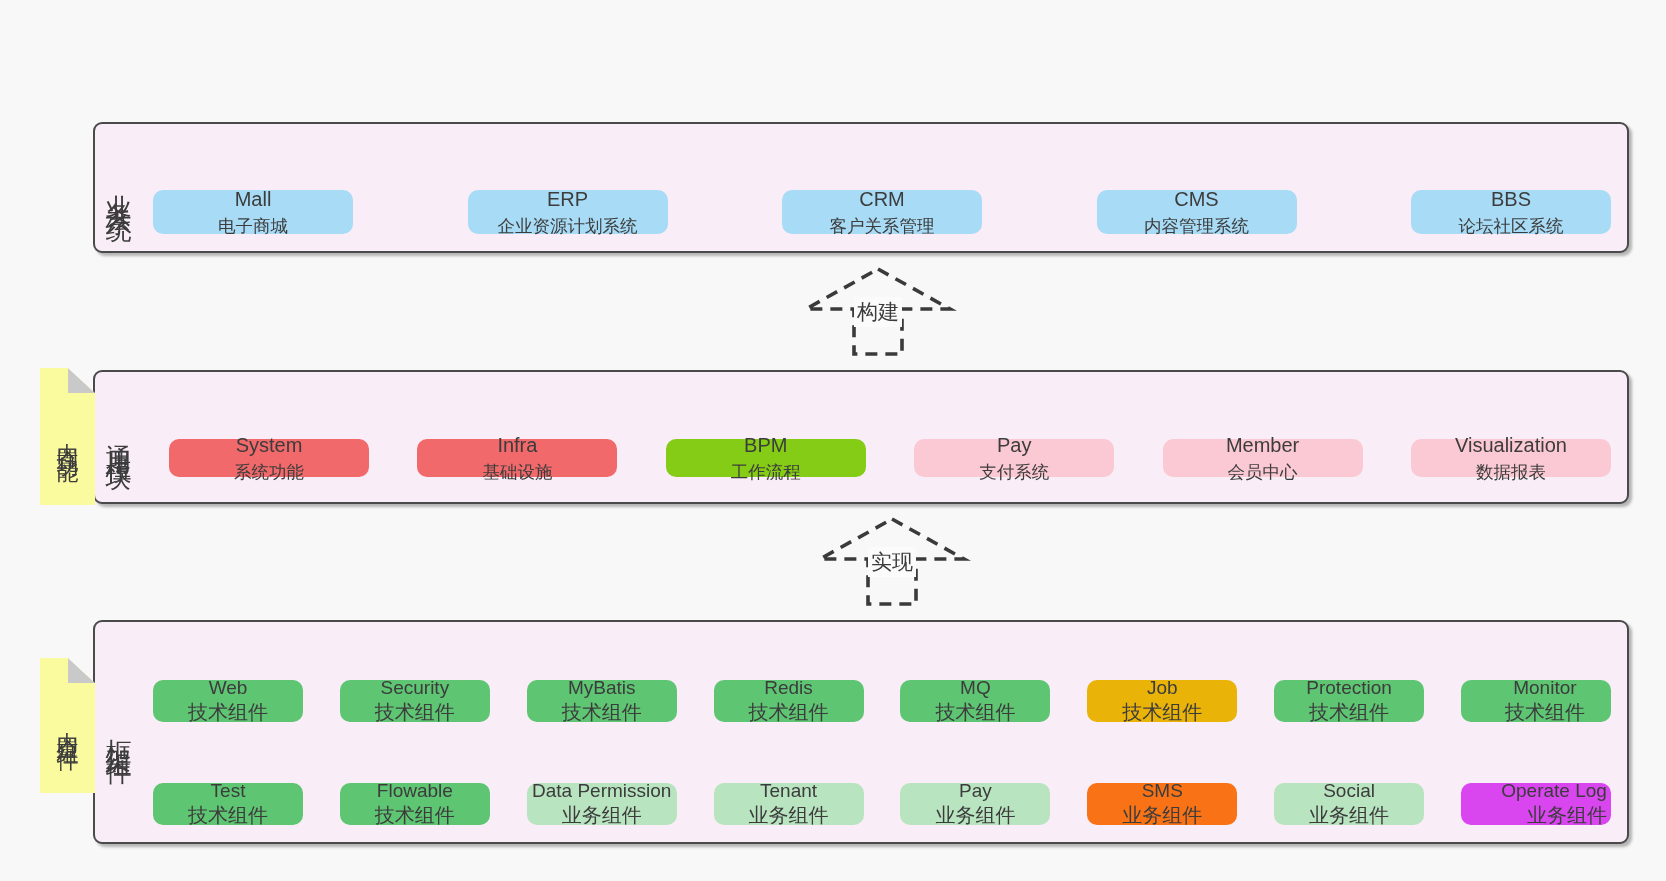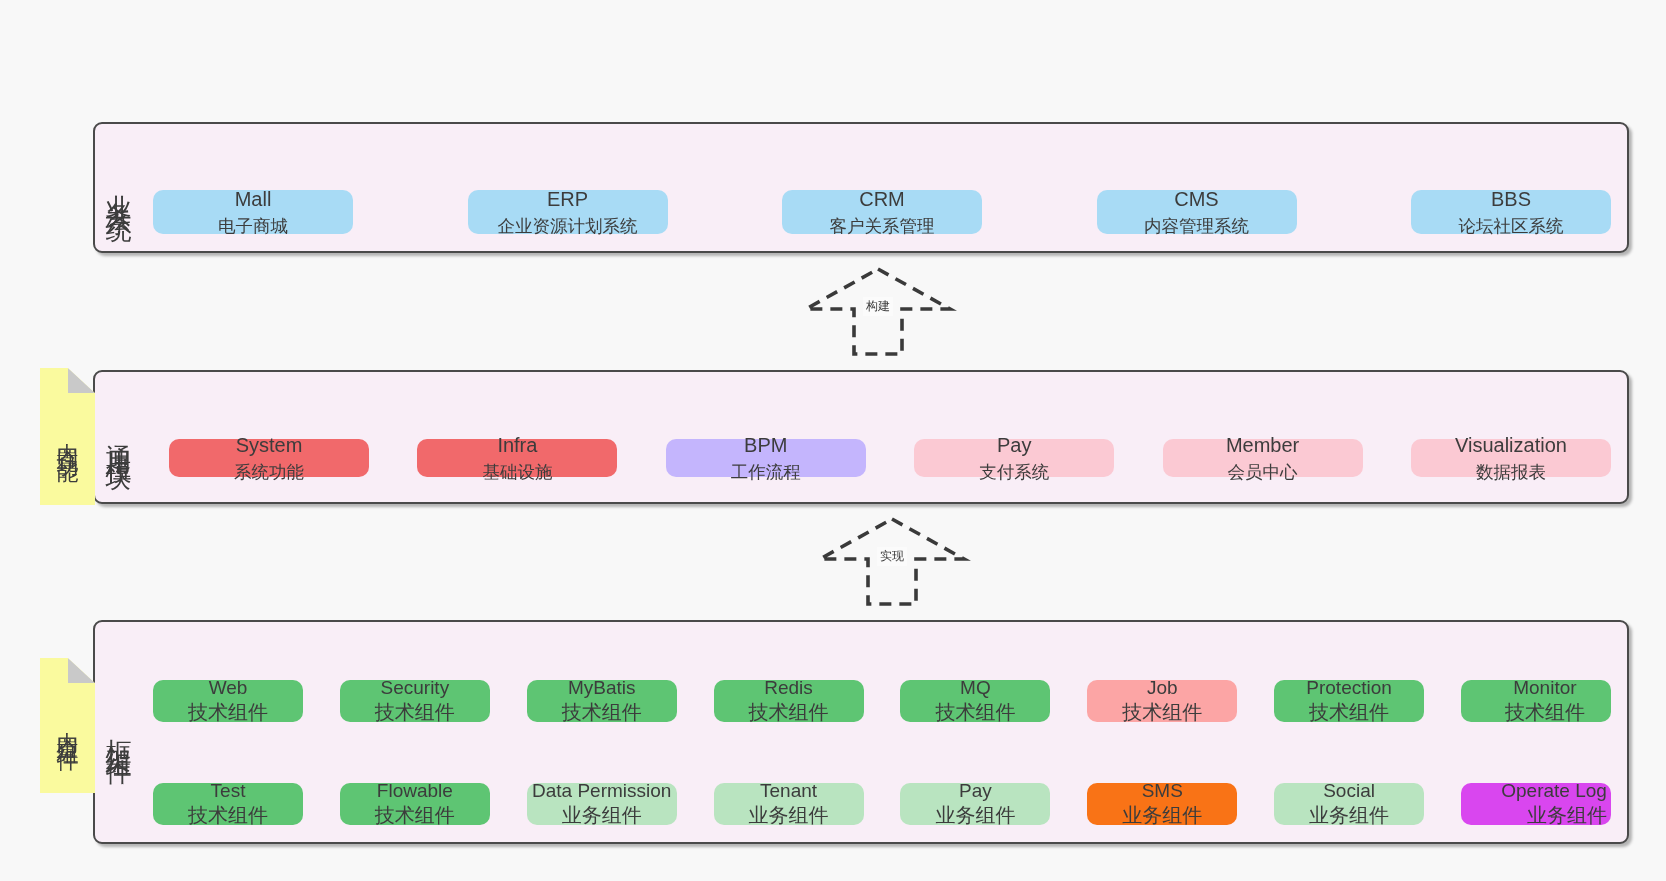--- a/index.html
+++ b/index.html
@@ -71,21 +71,21 @@
   .arrow{position:absolute;width:160px;height:92px;}
   #arrow-build{left:798px;top:266px;}
   #arrow-implement{left:812px;top:516px;}
   .arrow svg{width:100%;height:100%;display:block;}
   .arrow path{
     fill:none;stroke:#3a3a3a;stroke-width:3.6;
     stroke-dasharray:12 8;stroke-linejoin:miter;
   }
   .arrow-label{
     position:absolute;top:31px;left:50%;transform:translateX(-50%);
-    background:#fbfbfb;padding:1px 3px;font-size:12px;color:var(--c-text);
+    background:#fbfbfb;padding:1px 3px;font-size:21px;color:var(--c-text);
     white-space:nowrap;
   }
 </style>
 </head>
 <body>
 
 <div id="stage">
 
   <section class="layer" id="layer-business">
     <div class="layer-label">业务系统</div>
@@ -127,21 +127,21 @@
     <div class="layer-label">通用模块</div>
     <div class="row row-a">
         <div class="box" style="background: rgb(241, 105, 107);">
           <div class="box-title">System</div>
           <div class="box-subtitle">系统功能</div>
         </div>
         <div class="box" style="background: rgb(241, 105, 107);">
           <div class="box-title">Infra</div>
           <div class="box-subtitle">基础设施</div>
         </div>
-        <div class="box" style="background: #c4b5fd;">
+        <div class="box" style="background: #84cc16;">
           <div class="box-title">BPM</div>
           <div class="box-subtitle">工作流程</div>
         </div>
         <div class="box" style="background: rgb(251, 201, 211);">
           <div class="box-title">Pay</div>
           <div class="box-subtitle">支付系统</div>
         </div>
         <div class="box" style="background: rgb(251, 201, 211);">
           <div class="box-title">Member</div>
           <div class="box-subtitle">会员中心</div>
@@ -179,21 +179,21 @@
           <div class="box-subtitle">技术组件</div>
         </div>
         <div class="box" style="background: rgb(94, 197, 115);">
           <div class="box-title">Redis</div>
           <div class="box-subtitle">技术组件</div>
         </div>
         <div class="box" style="background: rgb(94, 197, 115);">
           <div class="box-title">MQ</div>
           <div class="box-subtitle">技术组件</div>
         </div>
-        <div class="box" style="background: #fca5a5;">
+        <div class="box" style="background: #eab308;">
           <div class="box-title">Job</div>
           <div class="box-subtitle">技术组件</div>
         </div>
         <div class="box" style="background: rgb(94, 197, 115);">
           <div class="box-title">Protection</div>
           <div class="box-subtitle">技术组件</div>
         </div>
         <div class="box" style="background: rgb(94, 197, 115); padding-left: 22px;">
           <div class="box-title">Monitor</div>
           <div class="box-subtitle">技术组件</div>

